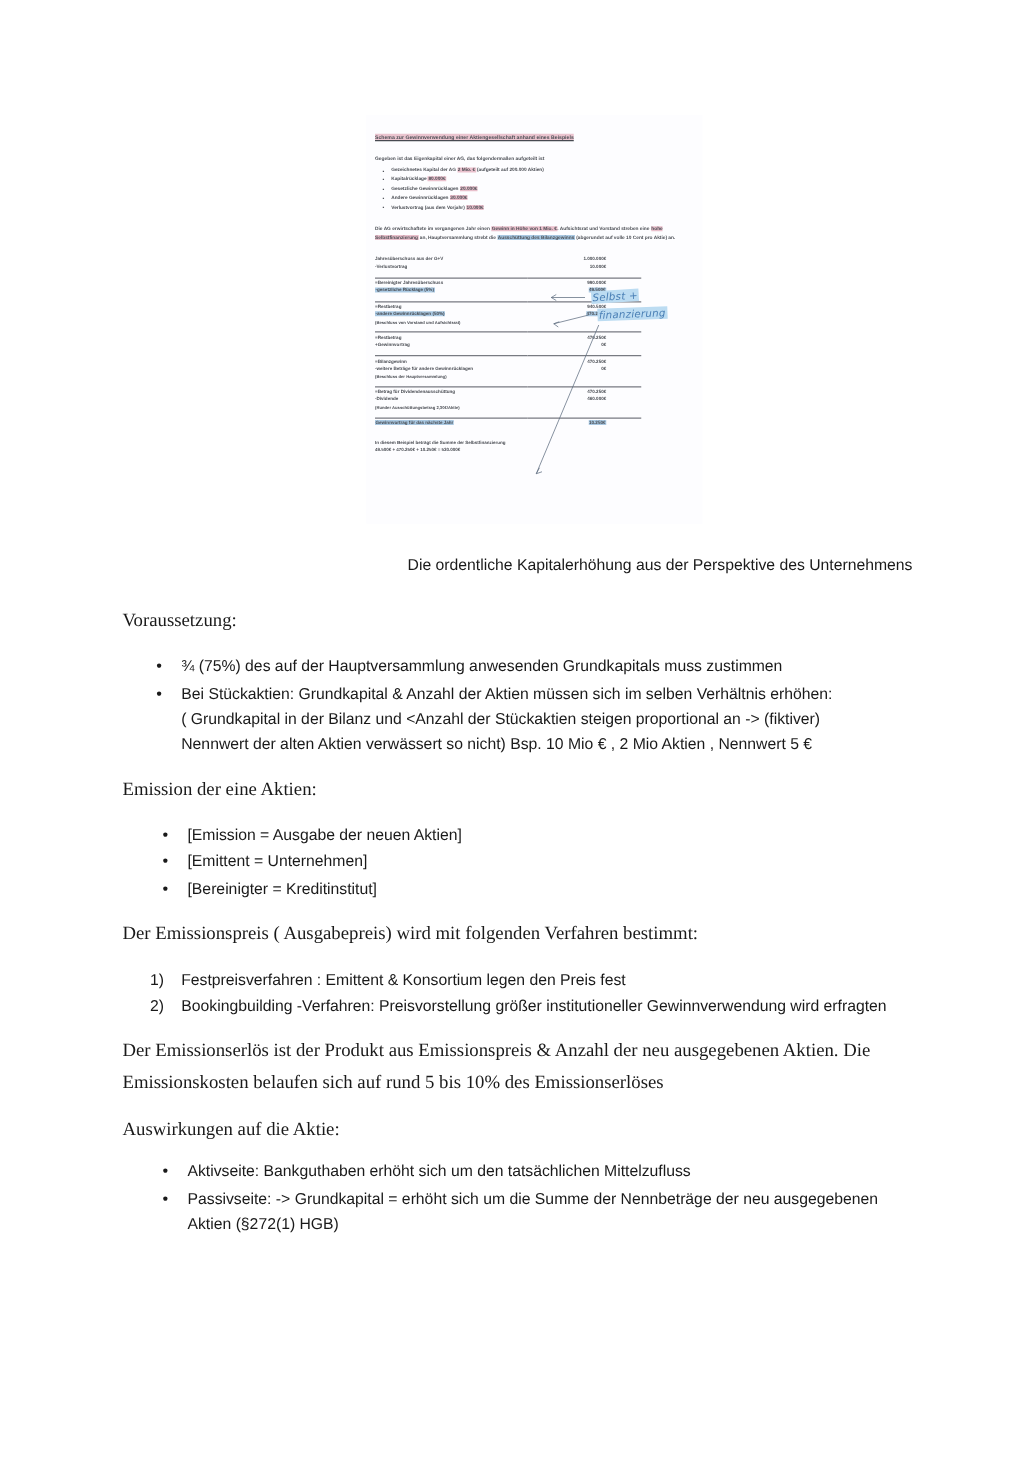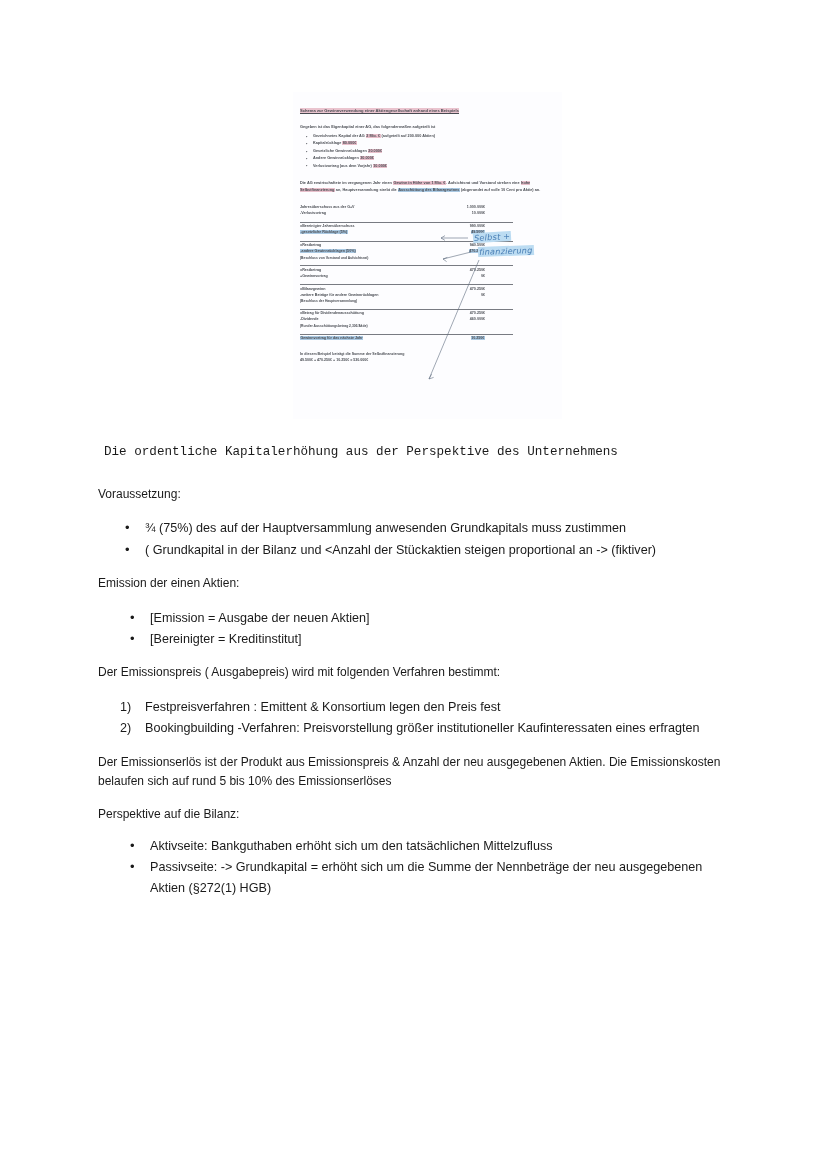--- a/index.html
+++ b/index.html
@@ -151,32 +151,32 @@
 
   
   .doc {
     position: absolute;
     left: 98px;
     top: 443px;
     width: 632px;
   }
 
   .doc-heading {
-    text-align: left;
+    text-align: right;
     font-size: 12.6px;
     line-height: 1.5;
     margin: 0 0 23px 0;
     padding-left: 6px;
-    font-family: Liberation Mono, monospace;
   }
 
   .doc-para {
-    font-size: 12px;
+    font-size: 15px;
     line-height: 1.62;
     margin: 0 0 14px 0;
+    font-family: Liberation Serif, serif;
   }
   .doc-para.tight { margin-bottom: 11px; }
 
   ul.doc-ul, ol.doc-ol {
     margin: 4px 0 14px 0;
     padding: 0;
     list-style: none;
   }
   ul.doc-ul > li {
     font-size: 12.6px;
@@ -345,42 +345,45 @@
 
   <div class="doc">
 
     <div class="doc-heading">Die ordentliche Kapitalerhöhung aus der Perspektive des Unternehmens</div>
 
     <p class="doc-para">Voraussetzung:</p>
 
     <ul class="doc-ul">
       <li>¾ (75%) des auf der Hauptversammlung anwesenden Grundkapitals muss zustimmen</li>
       <li>
+        <span>Bei Stückaktien: Grundkapital &amp; Anzahl der Aktien müssen sich im selben Verhältnis erhöhen:</span>
         <span class="sub-line">( Grundkapital in der Bilanz  und &lt;Anzahl der Stückaktien steigen proportional an -&gt; (fiktiver)</span>
+        <span class="sub-line">Nennwert  der alten Aktien verwässert so nicht) Bsp. 10 Mio € , 2 Mio Aktien , Nennwert 5 €</span>
       </li>
     </ul>
 
-    <p class="doc-para">Emission der einen Aktien:</p>
+    <p class="doc-para">Emission der eine Aktien:</p>
 
     <ul class="doc-ul indent2">
       <li>[Emission = Ausgabe  der neuen Aktien]</li>
+      <li>[Emittent = Unternehmen]</li>
       <li>[Bereinigter = Kreditinstitut]</li>
     </ul>
 
     <p class="doc-para">Der Emissionspreis  ( Ausgabepreis) wird mit folgenden Verfahren bestimmt:</p>
 
     <ol class="doc-ol">
       <li><span class="num">1)</span><span>Festpreisverfahren : Emittent &amp; Konsortium legen den Preis fest</span></li>
-      <li><span class="num">2)</span><span>Bookingbuilding -Verfahren: Preisvorstellung größer institutioneller  Kaufinteressaten eines erfragten</span></li>
+      <li><span class="num">2)</span><span>Bookingbuilding -Verfahren: Preisvorstellung größer institutioneller  Gewinnverwendung wird erfragten</span></li>
     </ol>
 
     <p class="doc-para">Der Emissionserlös ist der Produkt aus Emissionspreis &amp; Anzahl der neu ausgegebenen Aktien. Die Emissionskosten  belaufen sich auf rund 5 bis 10% des Emissionserlöses</p>
 
 
-    <p class="doc-para tight">Perspektive auf die Bilanz:</p>
+    <p class="doc-para tight">Auswirkungen auf die Aktie:</p>
 
     <ul class="doc-ul indent2">
       <li> Aktivseite: Bankguthaben erhöht sich um den tatsächlichen Mittelzufluss</li>
       <li>
         <span>Passivseite: -&gt; Grundkapital = erhöht sich um die Summe der Nennbeträge der neu ausgegebenen Aktien (§272(1) HGB)</span>
       </li>
     </ul>
 
   </div>
 </div>

